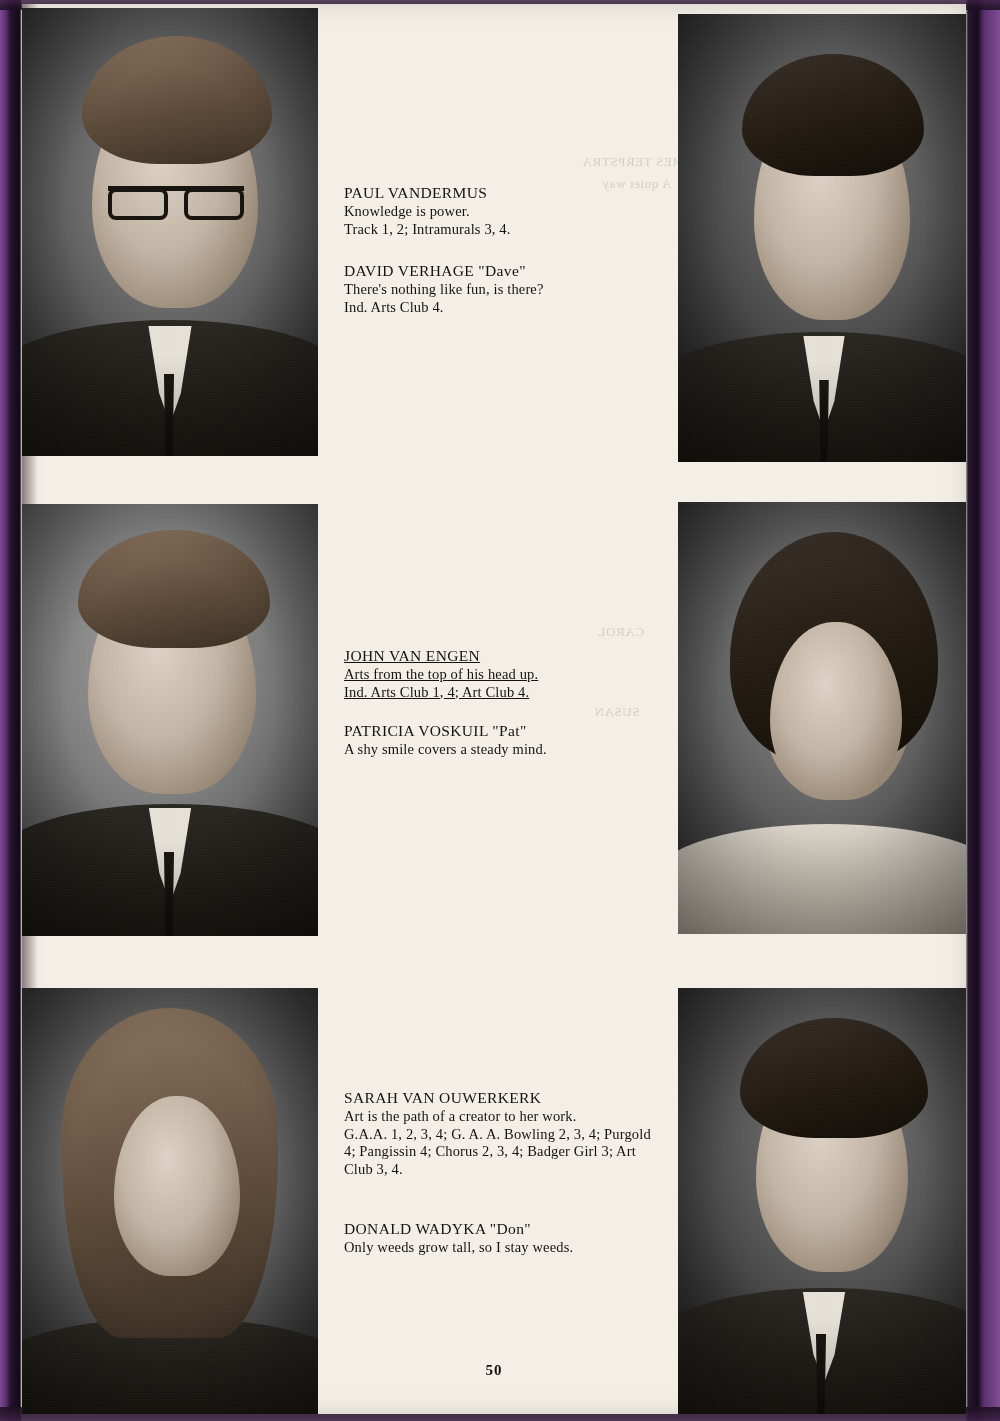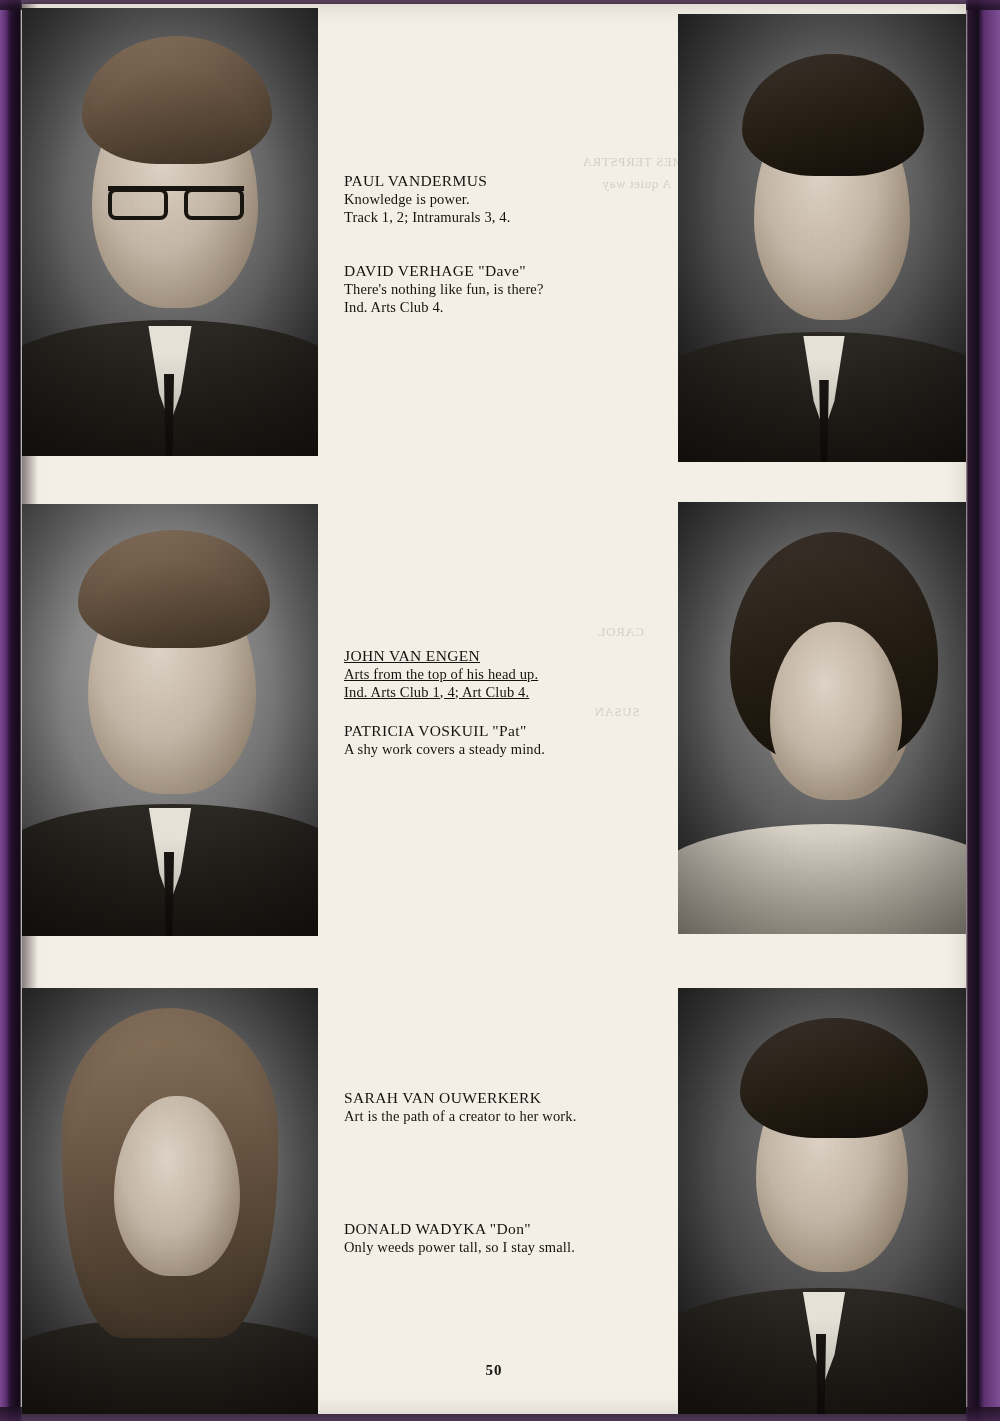--- a/index.html
+++ b/index.html
@@ -273,47 +273,48 @@
       <div class="torso" style="left:-28px; top:300px; width:352px; height:150px;"></div>
       <div class="shirt" style="left:58px; top:304px; width:176px; height:130px;"></div>
       <div class="tie" style="left:122px; top:346px; width:42px; height:92px;"></div>
       <div class="head" style="left:78px; top:70px; width:152px; height:214px;"></div>
       <div class="hair dark" style="left:62px; top:30px; width:188px; height:120px;"></div>
       <div class="vignette"></div>
       <div class="grain"></div>
     </div>
   </div>
 
-  <div class="entry" style="left:322px; top:168px;">
+  <div class="entry" style="left:322px; top:180px;">
     <div class="name">PAUL VANDERMUS</div>
     <div class="motto">Knowledge is power.</div>
     <div class="acts">Track 1, 2; Intramurals 3, 4.</div>
   </div>
 
   <div class="entry" style="left:322px; top:258px;">
     <div class="name">DAVID VERHAGE   "Dave"</div>
     <div class="motto">There's nothing like fun,  is there?</div>
     <div class="acts">Ind. Arts Club 4.</div>
   </div>
 
   <div class="entry" style="left:322px; top:643px;text-decoration:underline;">
     <div class="name">JOHN VAN ENGEN</div>
     <div class="motto">Arts from the top of his head up.</div>
     <div class="acts">Ind. Arts Club 1, 4; Art Club 4.</div>
   </div>
 
   <div class="entry" style="left:322px; top:718px; width:318px;">
     <div class="name">PATRICIA VOSKUIL   "Pat"</div>
-    <div class="motto">A shy work covers a steady mind.</div>
+    <div class="motto">A shy smile covers a steady mind.</div>
   </div>
 
   <div class="entry" style="left:322px; top:1085px; width:312px;">
     <div class="name">SARAH VAN OUWERKERK</div>
     <div class="motto">Art is the path of a creator to her work.</div>
+    <div class="acts">G.A.A.  1, 2, 3, 4; G. A. A.  Bowling 2, 3, 4; Purgold 4; Pangissin 4; Chorus 2, 3, 4; Badger Girl 3; Art Club 3, 4.</div>
   </div>
 
   <div class="entry" style="left:322px; top:1216px; width:312px;">
     <div class="name">DONALD WADYKA   "Don"</div>
-    <div class="motto">Only weeds power tall,  so I stay small.</div>
+    <div class="motto">Only weeds grow tall,  so I stay weeds.</div>
   </div>
 
   <div id="page-number">50</div>
 </div>
 
 </body></html>

